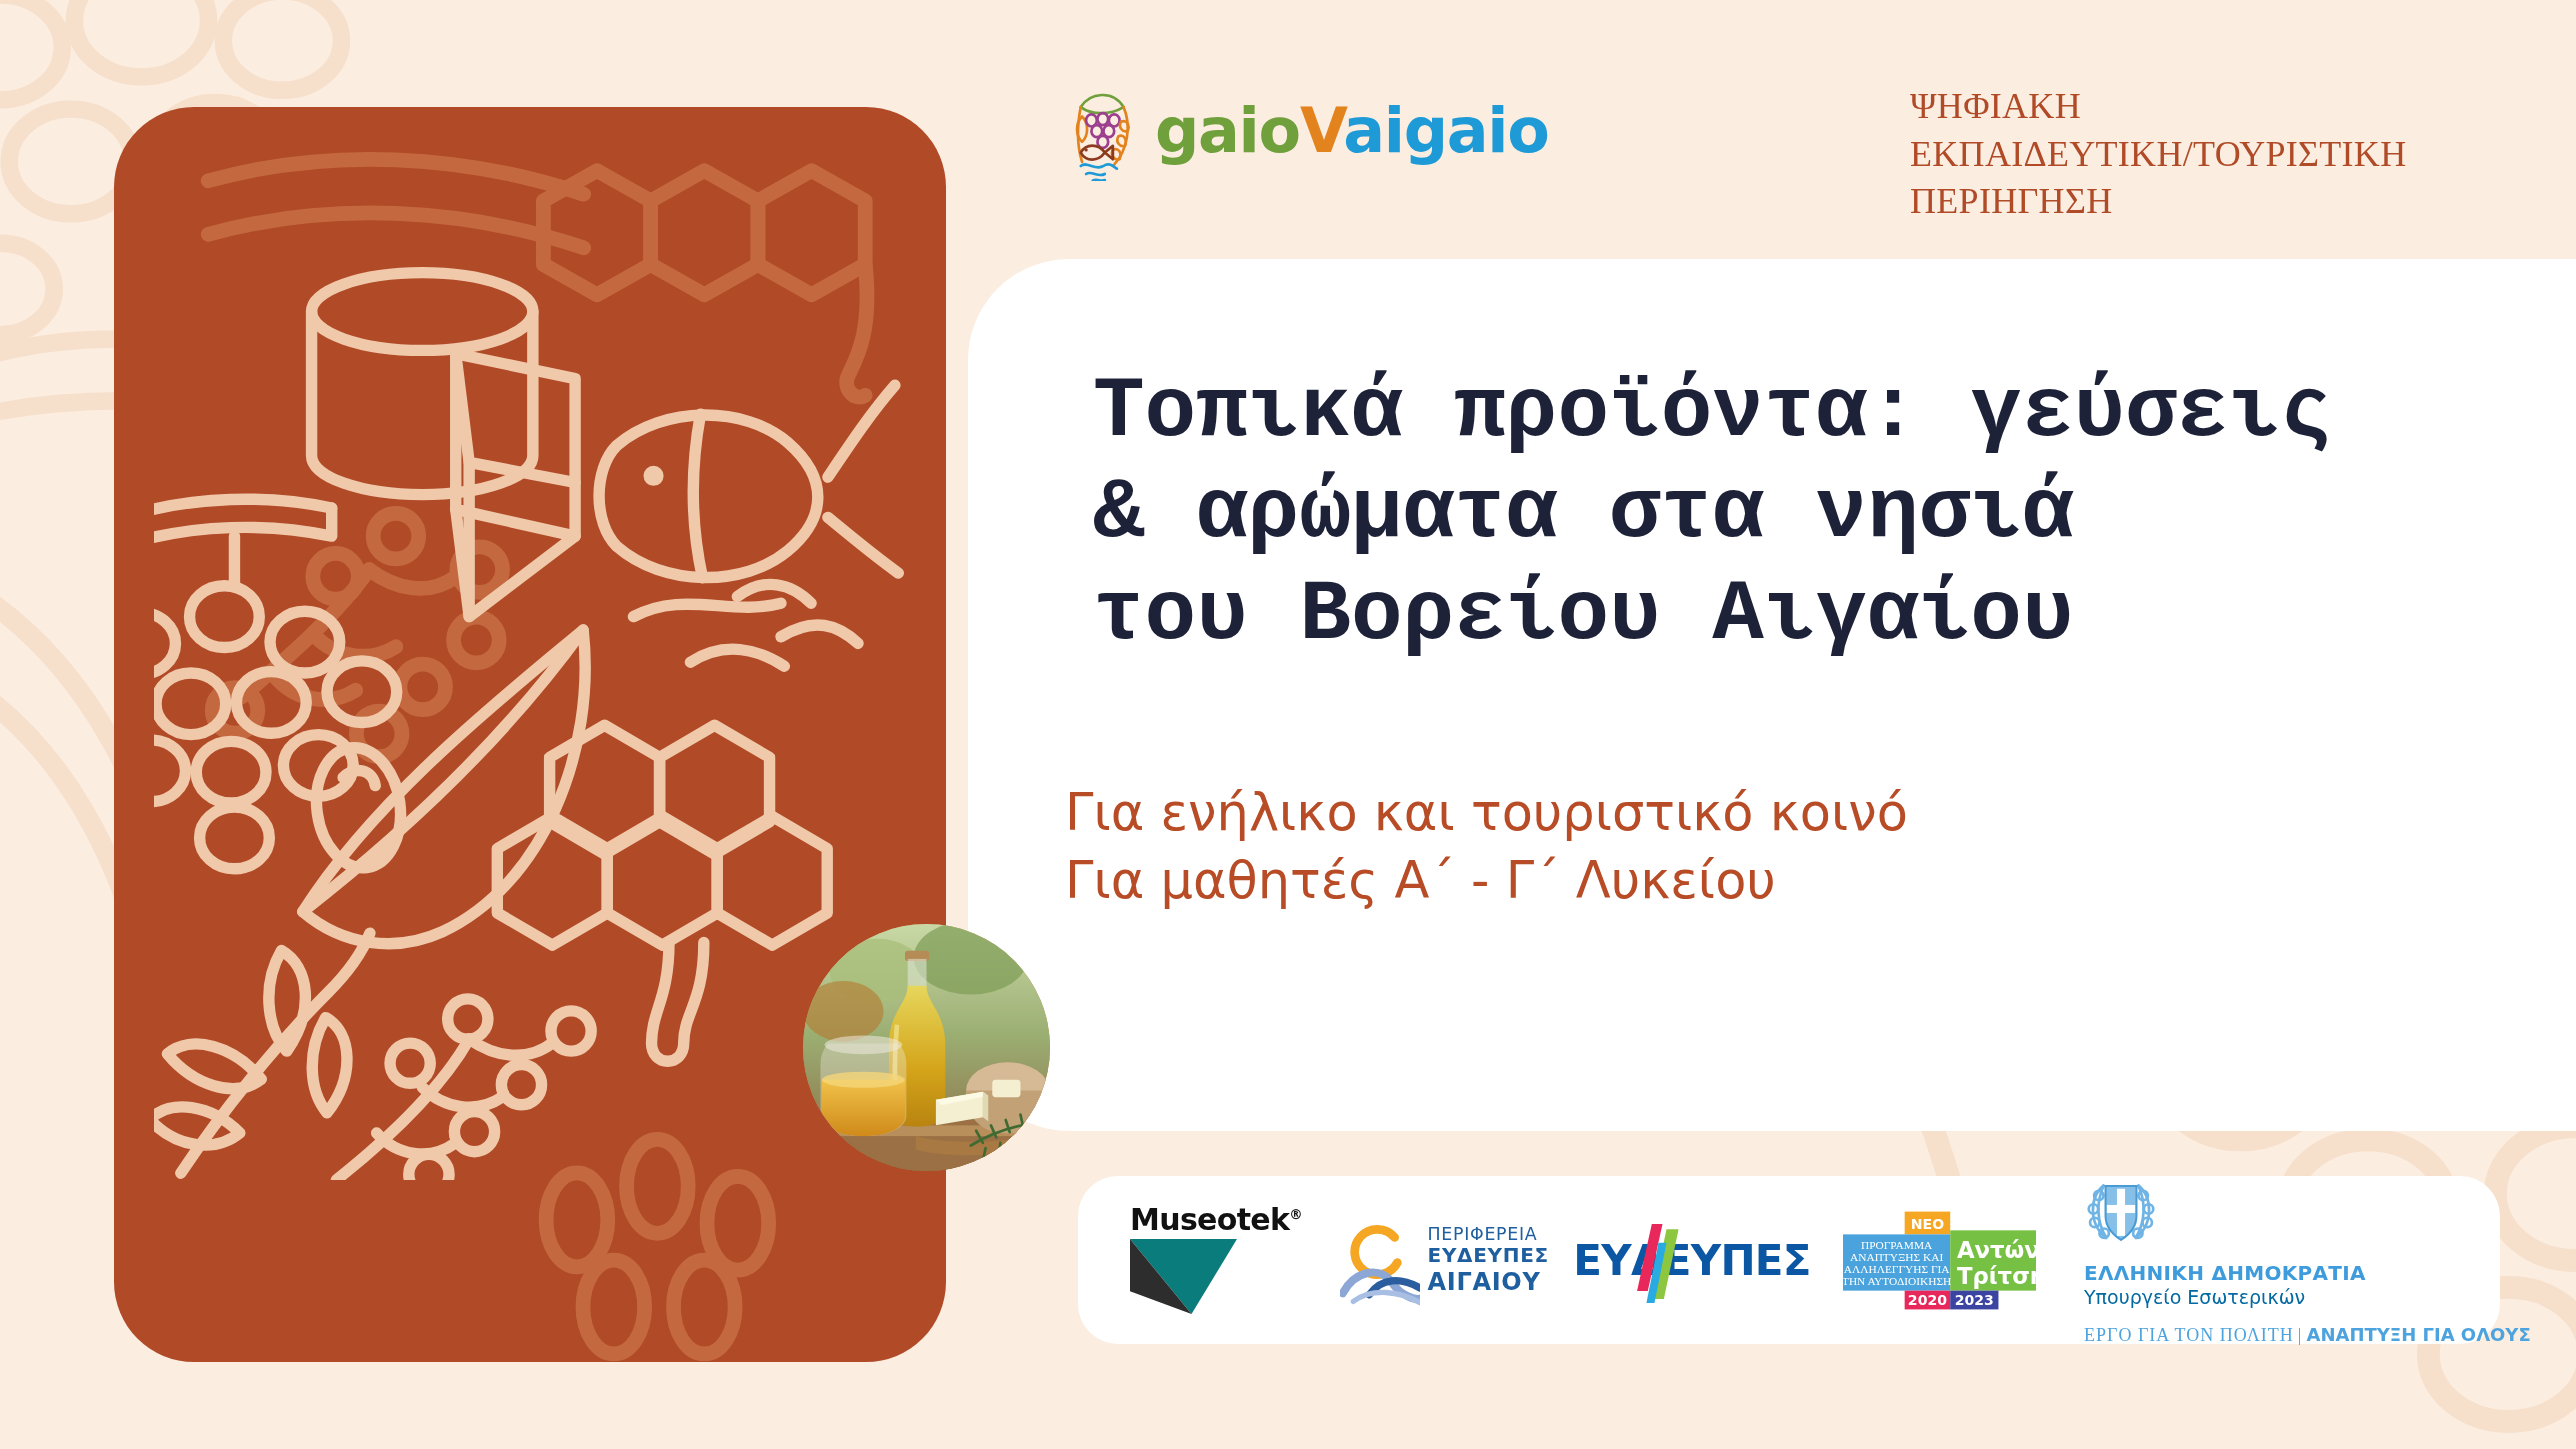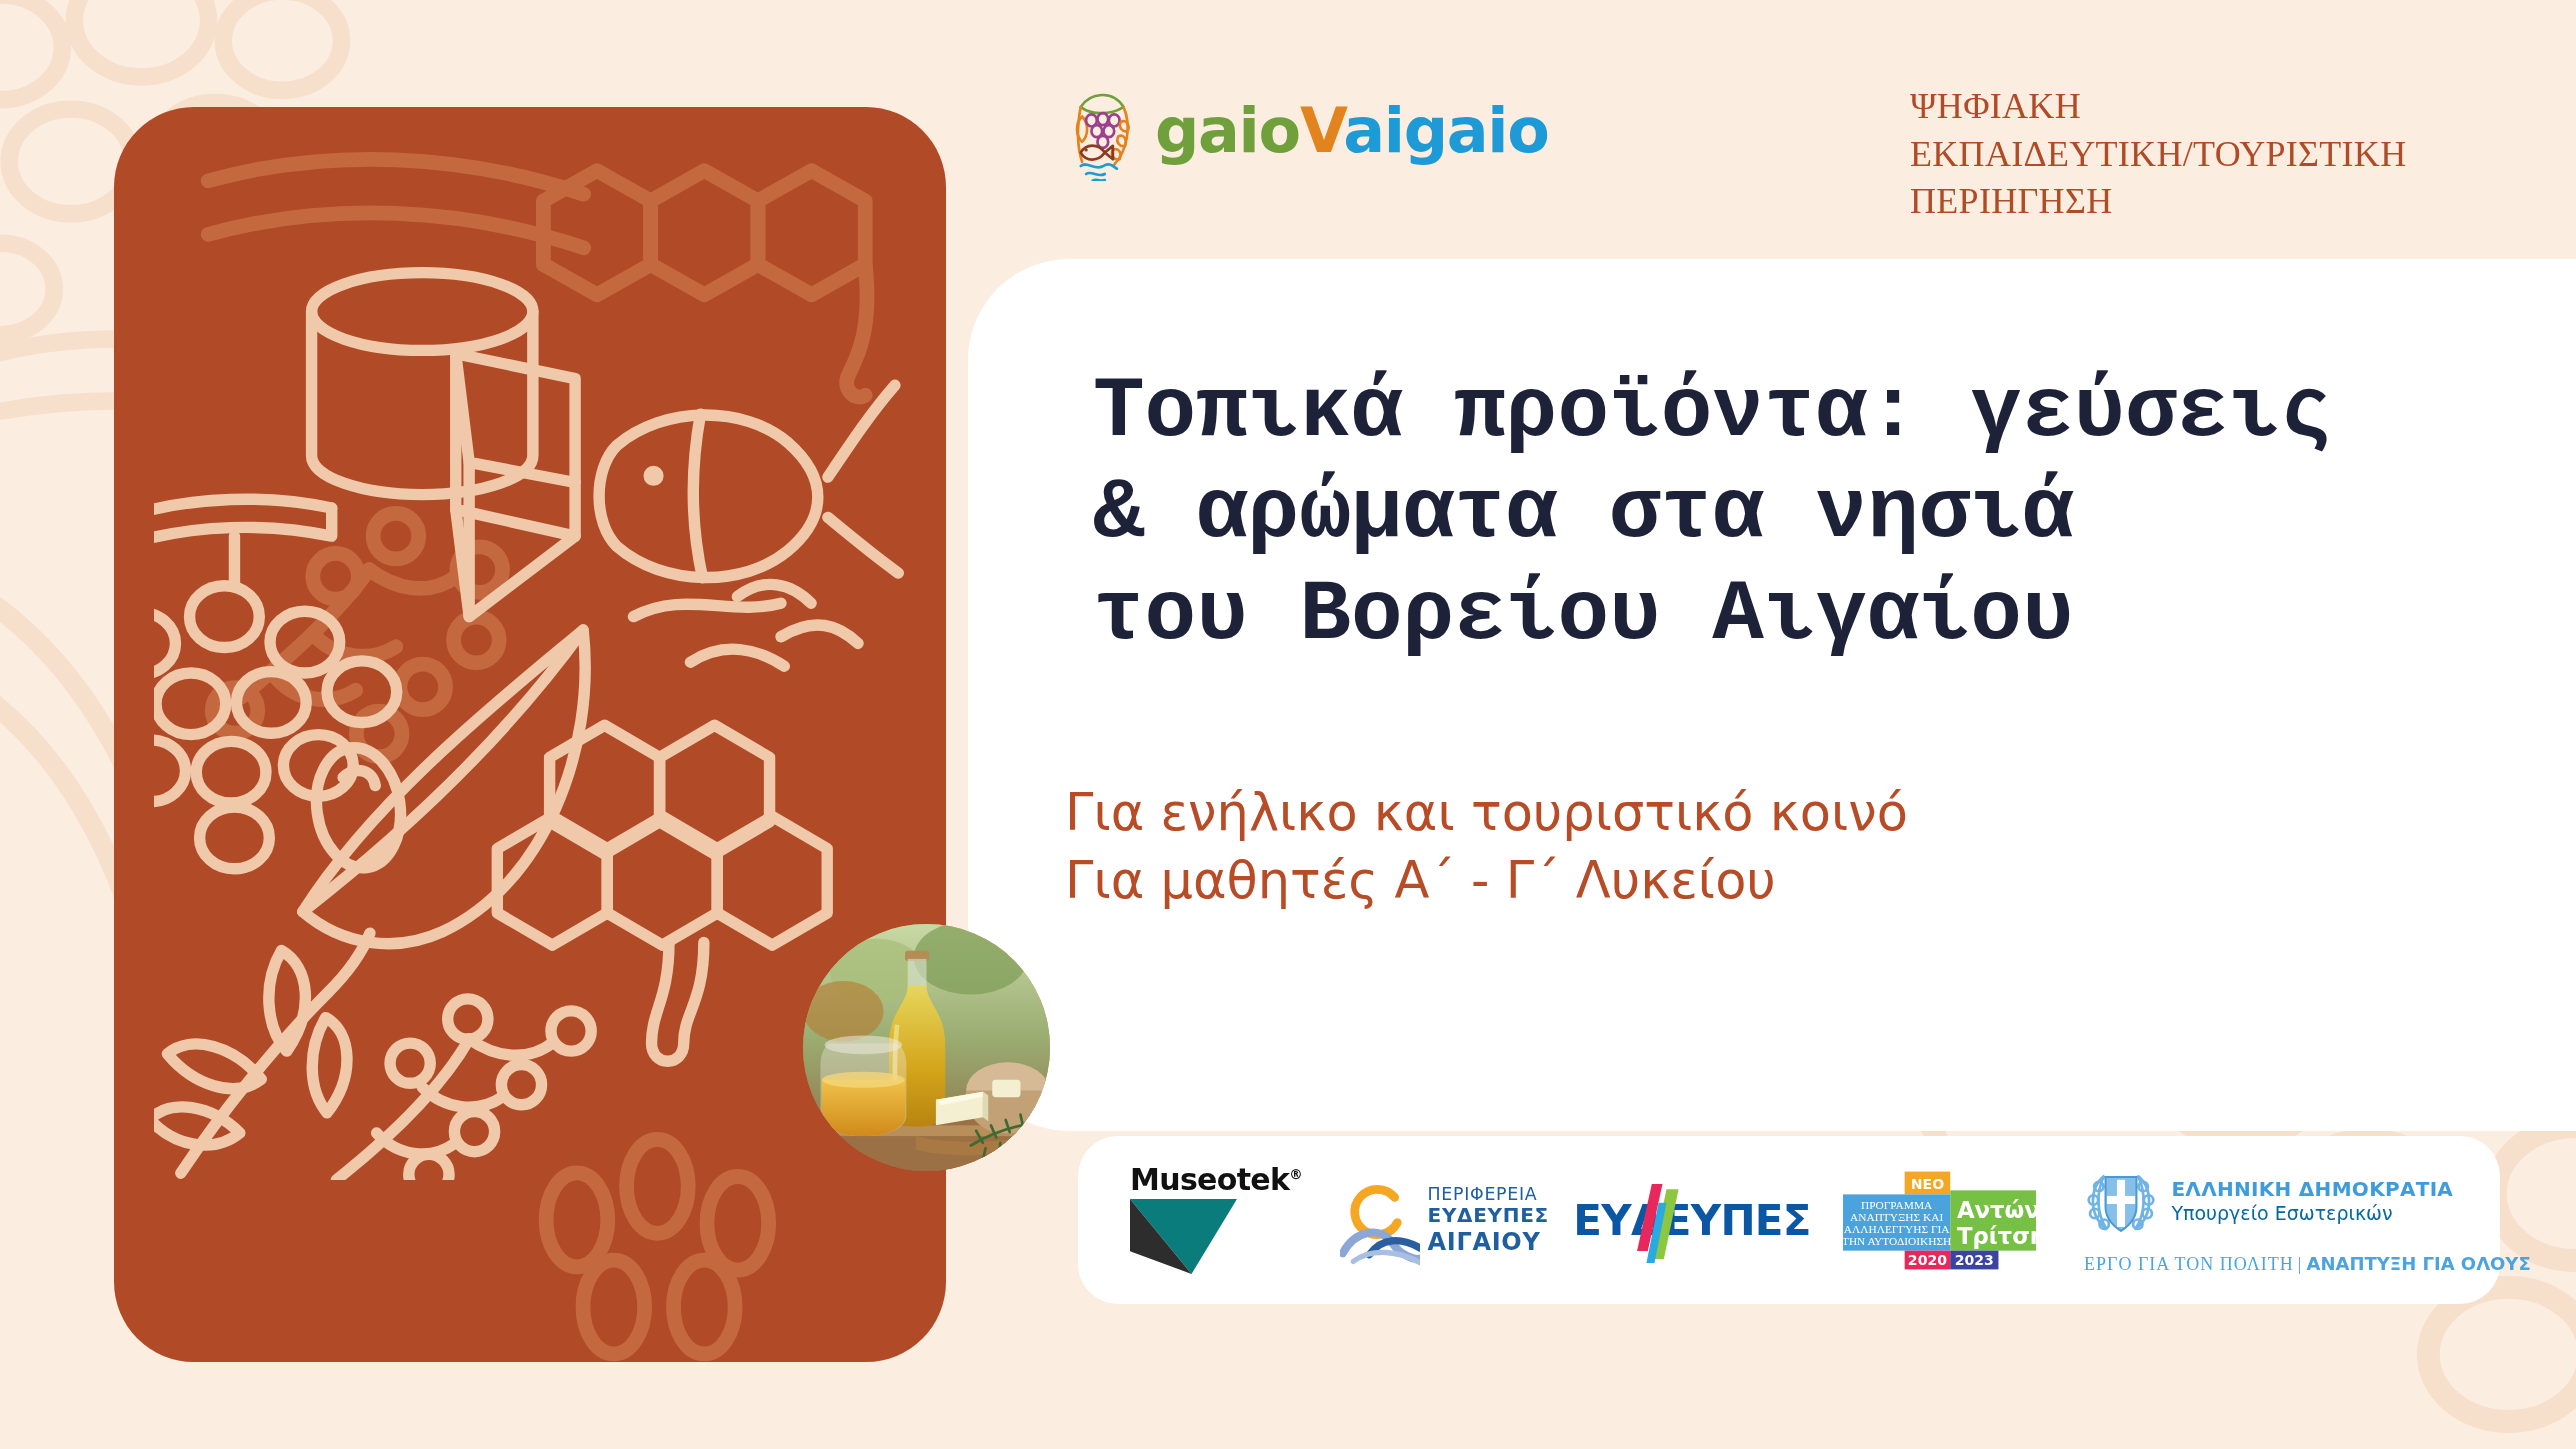--- a/index.html
+++ b/index.html
@@ -106,21 +106,21 @@
     font-family: "DejaVu Sans", sans-serif;
     font-size: 51px;
     line-height: 1.34;
     font-weight: 400;
   }
   #subtitle .line { display: block; white-space: nowrap; }
 
   
   #footer-band {
     position: absolute;
-    left: 1078px; top: 1136px;
+    left: 1078px; top: 1176px;
     width: 1422px; height: 168px;
     background: #FFFFFF;
     border-radius: 40px;
     display: flex; align-items: center;
   }
   .logo-slot { position: relative; display: flex; align-items: center; justify-content: center; }
 
   
   #logo-museotek { width: 168px; margin-left: 54px; }
   #museotek-word {
@@ -147,21 +147,21 @@
     font-family: "DejaVu Sans", sans-serif;
     font-size: 42px; font-weight: 700; color: #0B57A4;
     letter-spacing: -0.7px;
   }
 
   
   #logo-tritsis { width: 221px; margin-left: 27px; }
 
   
   #logo-gov { width: 416px; margin-left: 34px; flex-direction: column; align-items: flex-start; }
-  .gov-row { display: flex; align-items: center; gap: 13.4px; }
+  .gov-row { display: flex; align-items: flex-start; gap: 13.4px; flex-direction: column; }
   .gov-text { font-family: "DejaVu Sans", sans-serif; line-height: 1.25; }
   .gov-l1 { font-size: 20px; font-weight: 700; color: #3E9BDC; letter-spacing: 0.3px; }
   .gov-l2 { font-size: 19px; font-weight: 400; color: #0369a1; }
   #gov-tagline {
     margin-top: 14.8px; white-space: nowrap;
     font-family: "Liberation Serif", serif;
     font-size: 18px; color: #4DA3DD; letter-spacing: 1px; text-align: right;
   }
   #gov-tagline b { font-family: "DejaVu Sans", sans-serif; font-weight: 700; letter-spacing: 0px; }
 </style>

